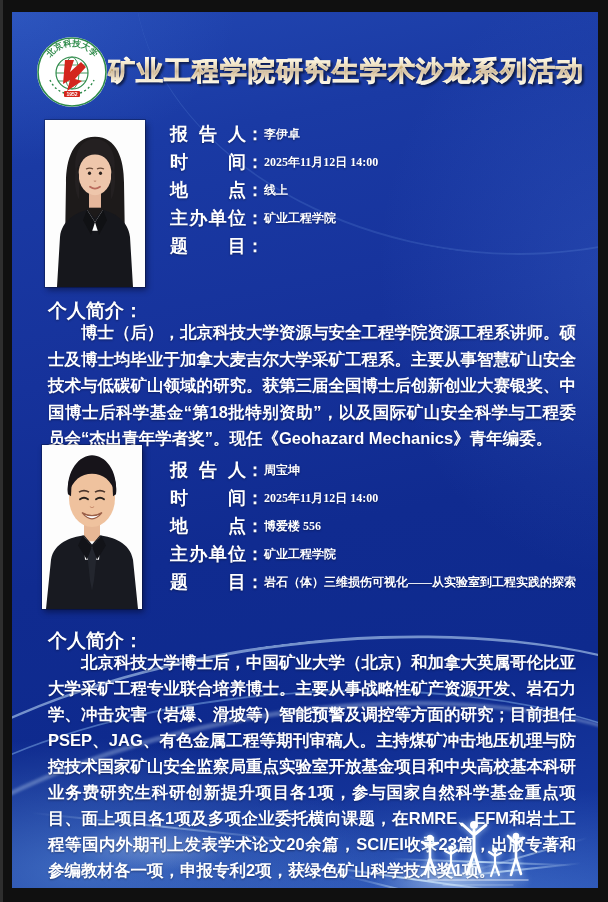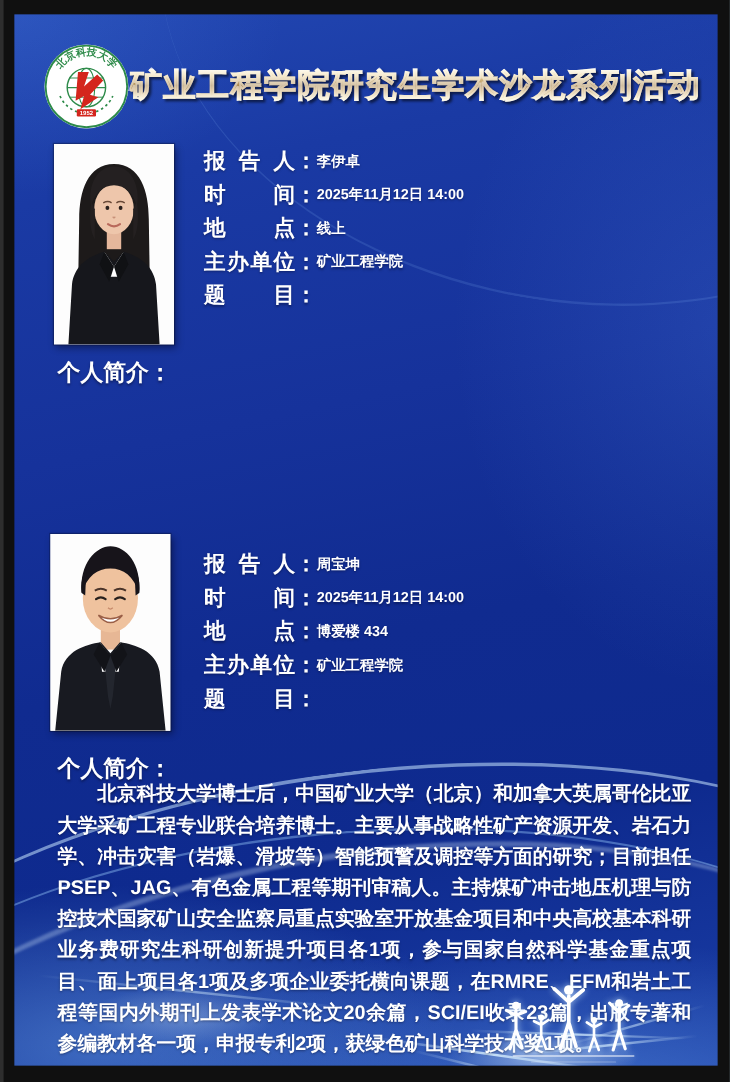--- a/index.html
+++ b/index.html
@@ -48,21 +48,21 @@
   
   .photo{position:absolute;background:#fff;box-shadow:0 0 0 1px rgba(0,0,0,.25),2px 3px 6px rgba(0,0,20,.45);}
   .photo svg{display:block;width:100%;height:100%;}
   .photo-1{left:33px;top:108px;width:100px;height:167px;}
   .photo-2{left:30px;top:433px;width:100px;height:164px;}
 
   
   .info{position:absolute;color:#fff;font-weight:700;font-size:18px;}
   .info-1{left:158px;top:108px;width:414px;}
   .info-2{left:158px;top:444px;width:414px;}
-  .row{display:flex;align-items:flex-start;line-height:28px;}
+  .row{display:flex;align-items:flex-start;line-height:28px;font-family:Liberation Serif, serif;}
   .label{display:inline-block;width:76px;text-align:justify;text-align-last:justify;flex:0 0 76px;
     text-shadow:0 1px 2px rgba(0,0,20,.4);}
   .colon{display:inline-block;width:18px;flex:0 0 18px;text-shadow:0 1px 2px rgba(0,0,20,.4);}
   .value{display:inline-block;max-width:320px;font-size:12px;text-shadow:0 1px 2px rgba(0,0,20,.4);}
 
   
   .bio-heading{position:absolute;left:36px;color:#fff;font-weight:800;font-size:19px;
     text-shadow:0 1px 2px rgba(0,0,20,.4);text-align:center;}
   .bio{position:absolute;left:36px;width:528px;margin:0;color:#fff;font-weight:700;
     font-size:16.5px;text-align:justify;text-indent:2em;
@@ -162,20 +162,21 @@
           <span class="colon">：</span>
           <span class="value">矿业工程学院</span>
       </div>
       <div class="row">
         <span class="label">题目</span>
           <span class="colon">：</span>
       </div>
     </div>
 
     <div class="bio-heading bh-1">个人简介：</div>
+    <p class="bio bio-1">博士（后），北京科技大学资源与安全工程学院资源工程系讲师。硕士及博士均毕业于加拿大麦吉尔大学采矿工程系。主要从事智慧矿山安全技术与低碳矿山领域的研究。获第三届全国博士后创新创业大赛银奖、中国博士后科学基金“第18批特别资助”，以及国际矿山安全科学与工程委员会“杰出青年学者奖”。现任《Geohazard Mechanics》青年编委。</p>
 
     <div class="photo photo-2">
       <svg viewBox="0 0 100 160" preserveAspectRatio="none">
         <rect width="100" height="160" fill="#fdfdfd"></rect>
         <rect x="42" y="78" width="16" height="16" fill="#e7b795"></rect>
         <ellipse cx="50" cy="52" rx="23" ry="28" fill="#efc29e"></ellipse>
         <path d="M26,48 C24,24 38,10 50,10 C63,10 76,24 74,48 C69,34 61,28 50,28 C39,28 31,34 26,48 Z" fill="#17141a"></path>
         <path d="M26,48 C25,40 27,32 30,28 L29,50 Z" fill="#17141a"></path>
         <path d="M74,48 C75,40 73,32 70,28 L71,50 Z" fill="#17141a"></path>
         <path d="M37,46 Q42,43 47,46" stroke="#4a342a" stroke-width="1.6" fill="none"></path>
@@ -199,30 +200,31 @@
           <span class="value">周宝坤</span>
       </div>
       <div class="row">
         <span class="label">时间</span>
           <span class="colon">：</span>
           <span class="value">2025年11月12日 14:00</span>
       </div>
       <div class="row">
         <span class="label">地点</span>
           <span class="colon">：</span>
-          <span class="value">博爱楼 434</span>
+          <span class="value">博爱楼 556</span>
       </div>
       <div class="row">
         <span class="label">主办单位</span>
           <span class="colon">：</span>
           <span class="value">矿业工程学院</span>
       </div>
       <div class="row">
         <span class="label">题目</span>
           <span class="colon">：</span>
+          <span class="value">岩石（体）三维损伤可视化——从实验室到工程实践的探索</span>
       </div>
     </div>
 
     <div class="bio-heading bh-2">个人简介：</div>
     <p class="bio bio-2">北京科技大学博士后，中国矿业大学（北京）和加拿大英属哥伦比亚大学采矿工程专业联合培养博士。主要从事战略性矿产资源开发、岩石力学、冲击灾害（岩爆、滑坡等）智能预警及调控等方面的研究；目前担任PSEP、JAG、有色金属工程等期刊审稿人。主持煤矿冲击地压机理与防控技术国家矿山安全监察局重点实验室开放基金项目和中央高校基本科研业务费研究生科研创新提升项目各1项，参与国家自然科学基金重点项目、面上项目各1项及多项企业委托横向课题，在RMRE、EFM和岩土工程等国内外期刊上发表学术论文20余篇，SCI/EI收录23篇，出版专著和参编教材各一项，申报专利2项，获绿色矿山科学技术奖1项。</p>
 
     <div class="people">
       <svg viewBox="0 0 130 72" fill="none" stroke="#ffffff" stroke-width="3" stroke-linecap="round">
 
         <circle cx="66" cy="7" r="4" fill="#ffffff" stroke="none"></circle>

